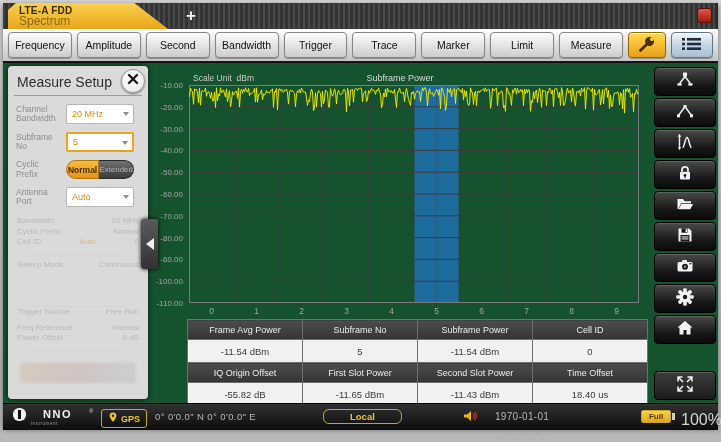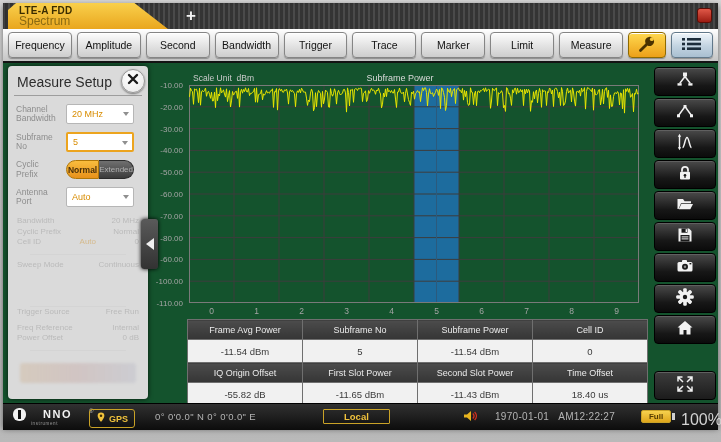--- a/index.html
+++ b/index.html
@@ -104,27 +104,27 @@
   
   #statusbar{position:absolute;left:0;top:400px;width:100%;height:26px;
     background:linear-gradient(#313131,#0c0c0c);border-top:1px solid #000;}
   .sb-item{position:absolute;}
   #logo{left:10px;top:4px;display:flex;align-items:flex-start;gap:17px;}
   .logo-glyph{width:13px;height:13px;border-radius:6px;background:#f2f2f2;position:relative;}
   .logo-glyph::after{content:"";position:absolute;left:5px;top:2px;width:3px;height:9px;background:#111;}
   .logo-text{color:#f2f2f2;font-weight:bold;font-size:11px;letter-spacing:1.5px;line-height:13px;}
   .logo-reg{color:#d8d8d8;font-size:6px;line-height:6px;}
   .logo-sub{position:absolute;left:18px;top:13px;font-size:4.5px;color:#9a9a9a;letter-spacing:.6px;filter:blur(.4px);}
-  #gps-badge{left:86px;top:5px;display:flex;align-items:center;gap:3px;border:1px solid #c9a227;
+  #gps-badge{left:98px;top:5px;display:flex;align-items:center;gap:3px;border:1px solid #c9a227;
     border-radius:3px;padding:1px 6px;color:#f0c23c;font-size:9px;font-weight:bold;}
   #coords{left:152px;top:7px;color:#b4b4b4;font-size:9.5px;letter-spacing:.4px;}
-  #local-badge{left:320px;top:5px;border:1px solid #c9a227;border-radius:1px;padding:1px 20px;
+  #local-badge{left:320px;top:5px;border:1px solid #c9a227;border-radius:6px;padding:1px 26px;
     color:#f0c23c;font-size:9.5px;font-weight:bold;}
   #alert{left:459px;top:5px;}
-  #datetime{left:492px;top:7px;color:#b4b4b4;font-size:10px;display:flex;gap:9px;letter-spacing:.3px;}
+  #datetime{left:492px;top:7px;color:#b4b4b4;font-size:10px;display:flex;gap:9px;letter-spacing:.3px;flex-direction:column;}
   #battery{left:638px;top:6px;display:flex;align-items:center;}
   .bat-body{width:30px;height:13px;box-sizing:border-box;border:1px solid #c9a227;border-radius:2px;
     background:linear-gradient(#f6d14e,#dfa61c);color:#553c00;font-size:8px;font-weight:bold;
     display:flex;align-items:center;justify-content:center;}
   .bat-nub{width:3px;height:7px;background:#cfcfcf;margin-left:1px;}
   #bat-percent{left:678px;top:7px;color:#d2d2d2;font-size:16px;}
 </style>
 </head>
 <body>
 

